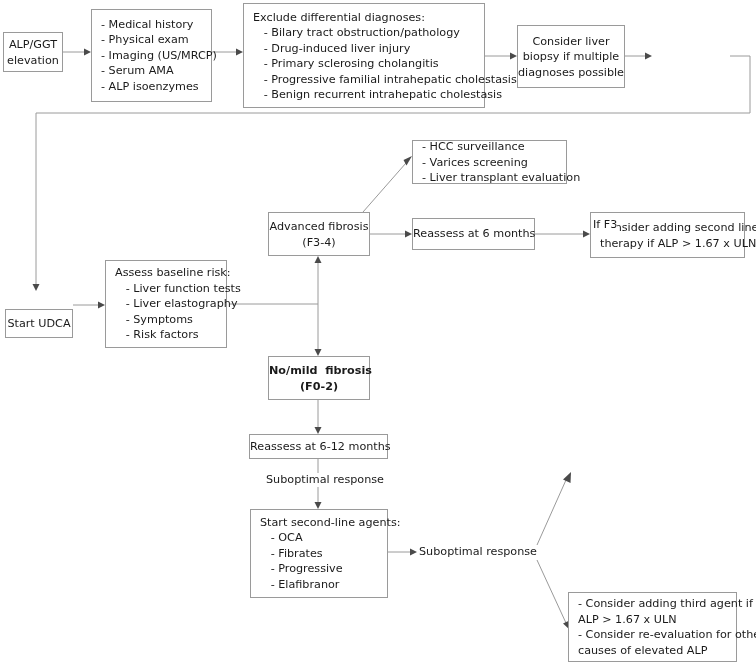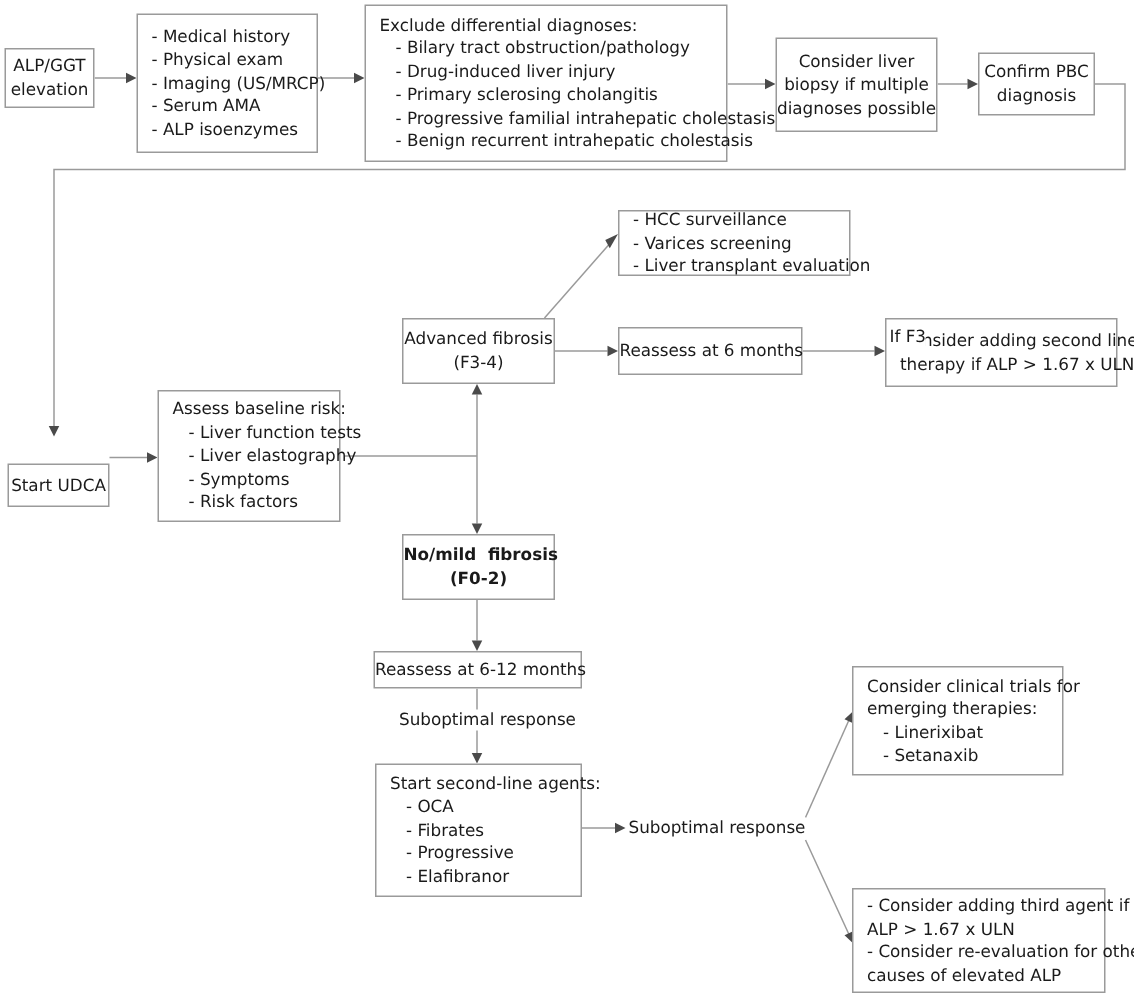--- a/index.html
+++ b/index.html
@@ -131,24 +131,20 @@
 - Serum AMA
 - ALP isoenzymes</div>
   </div>
 
   <div class="node c" style="left:517px; top:25px; width:108px; height:63px;">
     <div class="inner">Consider liver
 biopsy if multiple
 diagnoses possible</div>
   </div>
 
-  <div class="node c" style="left:652px; top:35px; width:78px; height:42px;">
-    <div class="inner">Confirm PBC
-diagnosis</div>
-  </div>
 
   <div class="node c" style="left:5px; top:309px; width:68px; height:29px;">
     <div class="inner">Start UDCA</div>
   </div>
 
   <div class="node l" style="left:105px; top:260px; width:122px; height:88px;">
     <div class="inner">Assess baseline risk:
    - Liver function tests
    - Liver elastography
    - Symptoms
@@ -185,26 +181,20 @@
   </div>
 
   <div class="node l" style="left:250px; top:509px; width:138px; height:89px;">
     <div class="inner">Start second-line agents:
    - OCA
    - Fibrates
    - Progressive
    - Elafibranor</div>
   </div>
 
-  <div class="node l" style="left:568px; top:444px; width:141px; height:73px;">
-    <div class="inner">Consider clinical trials for
-emerging therapies:
-   - Linerixibat
-   - Setanaxib</div>
-  </div>
 
   <div class="node l" style="left:568px; top:592px; width:169px; height:70px;">
     <div class="inner">- Consider adding third agent if
 ALP &gt; 1.67 x ULN
 - Consider re-evaluation for other
 causes of elevated ALP</div>
   </div>
 
   <div class="label" style="left:549px; top:218px;margin-left:44px;">If F3</div>
 

